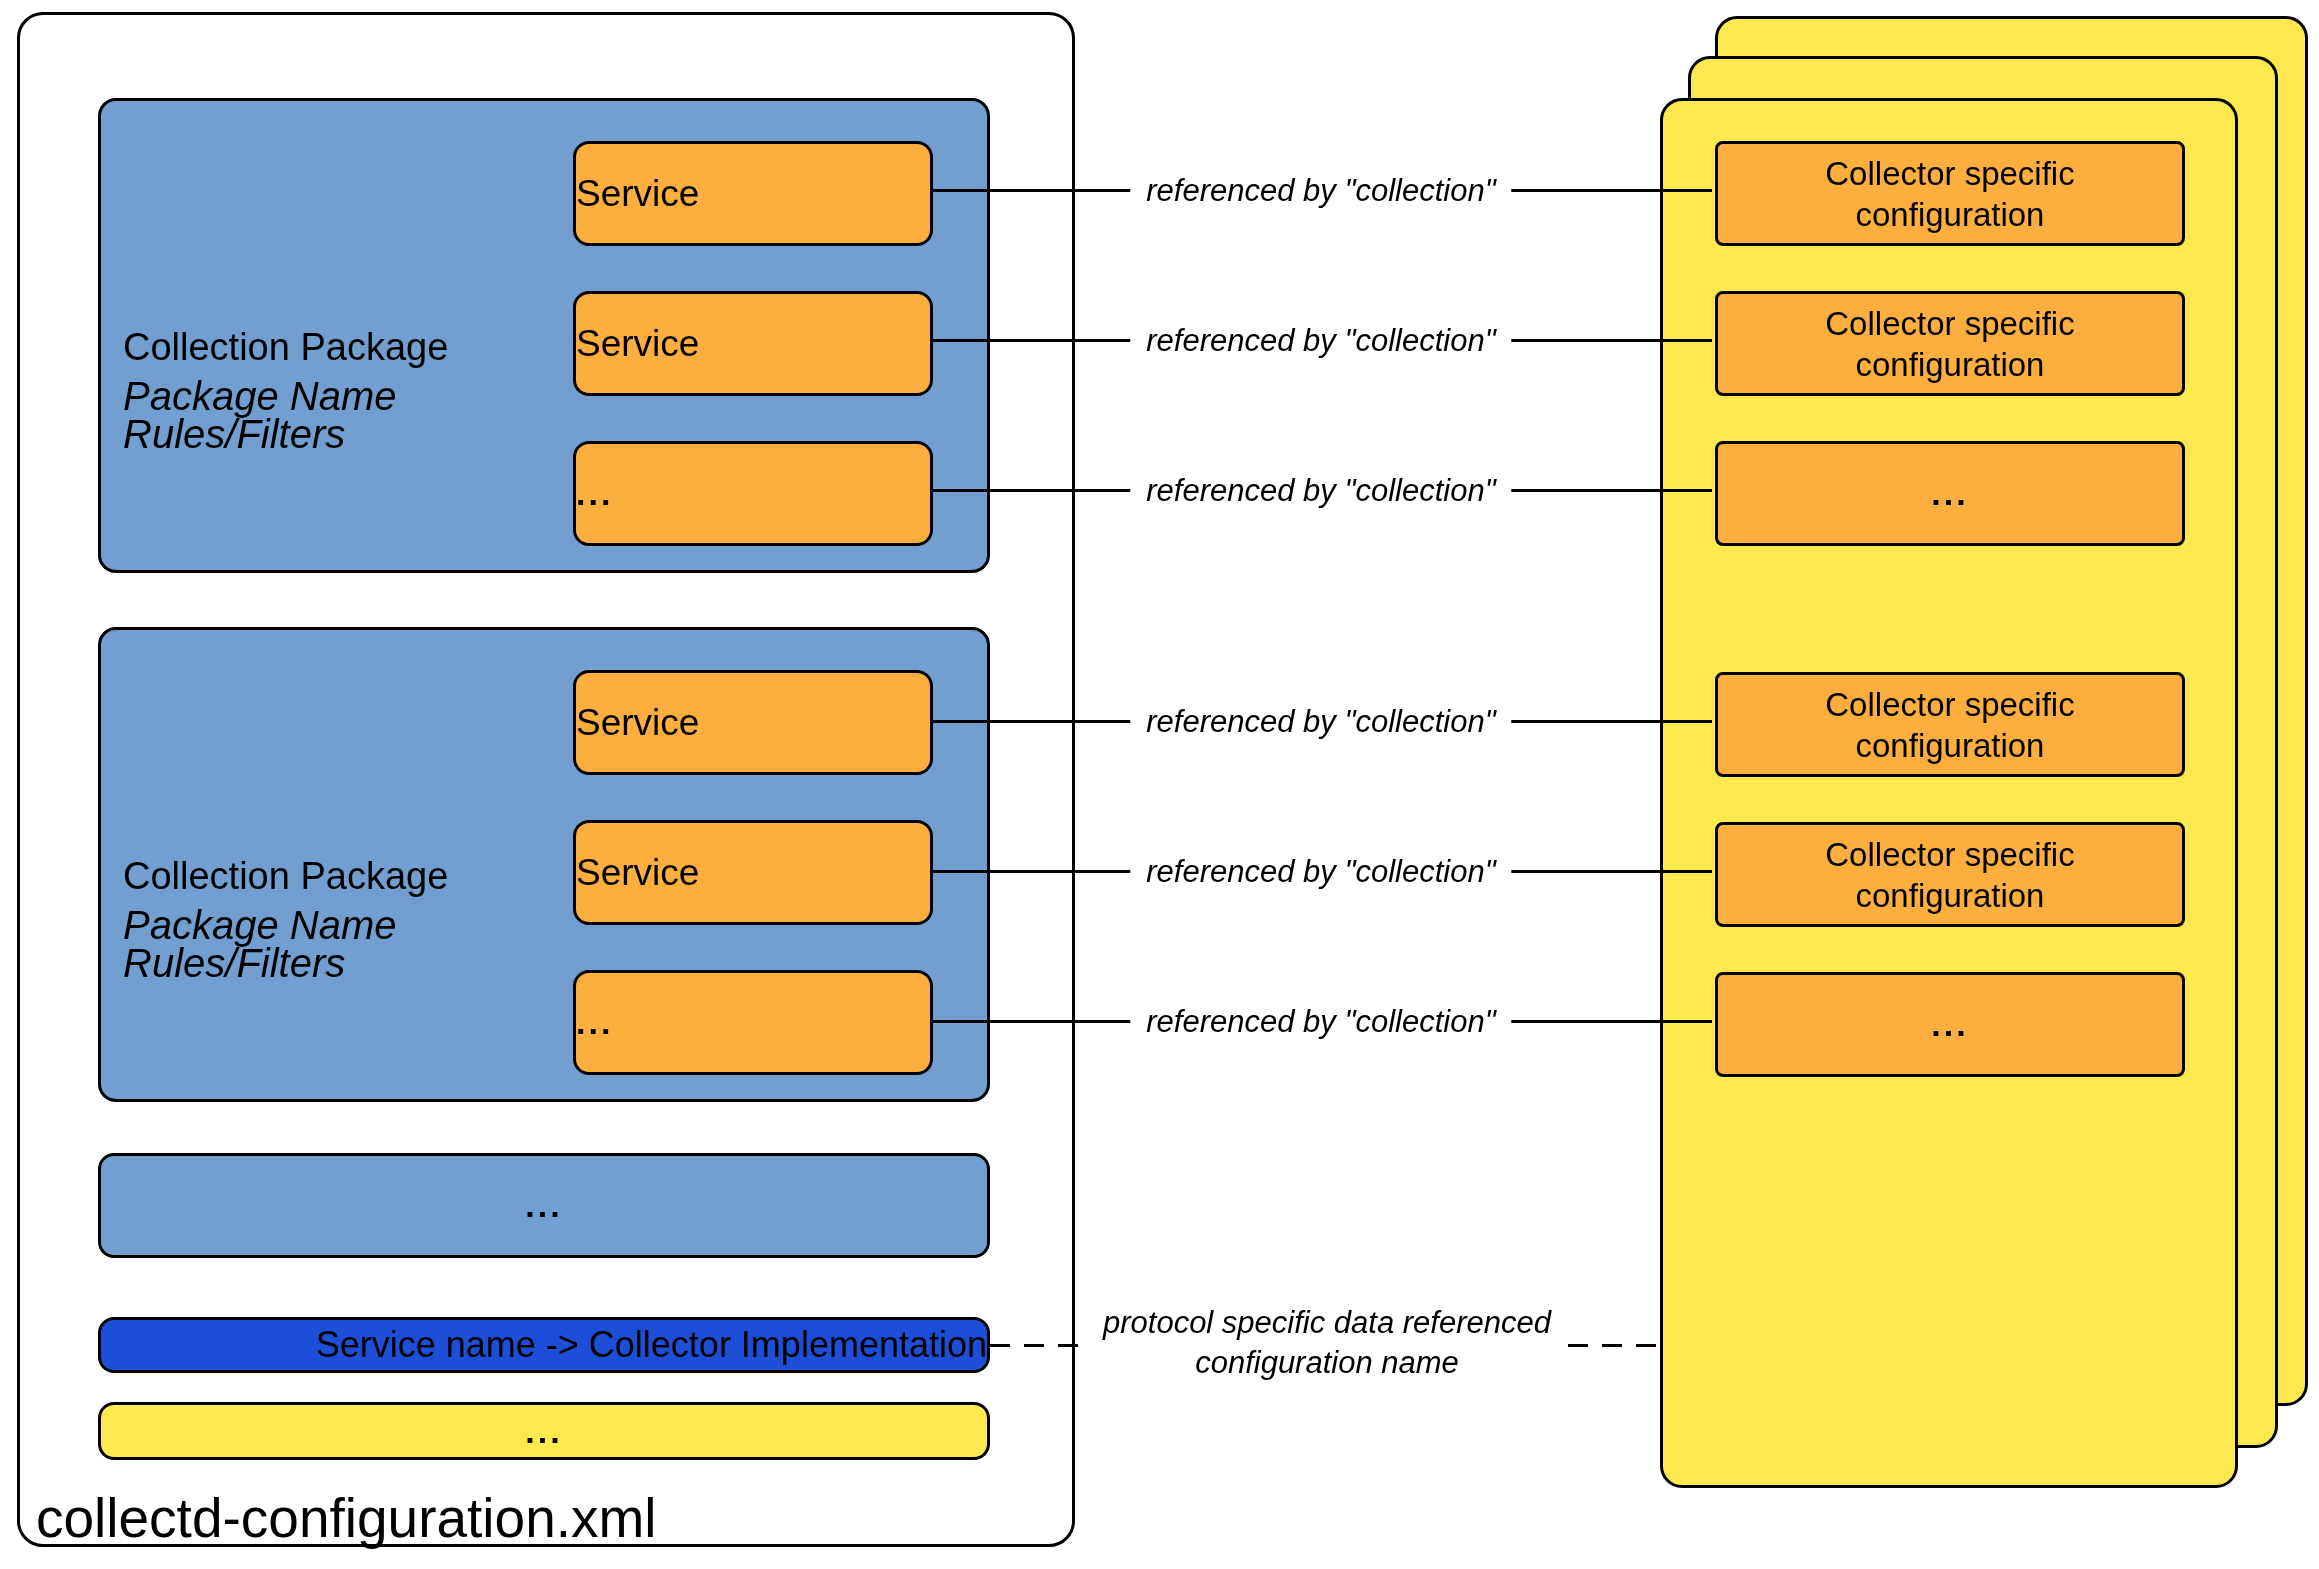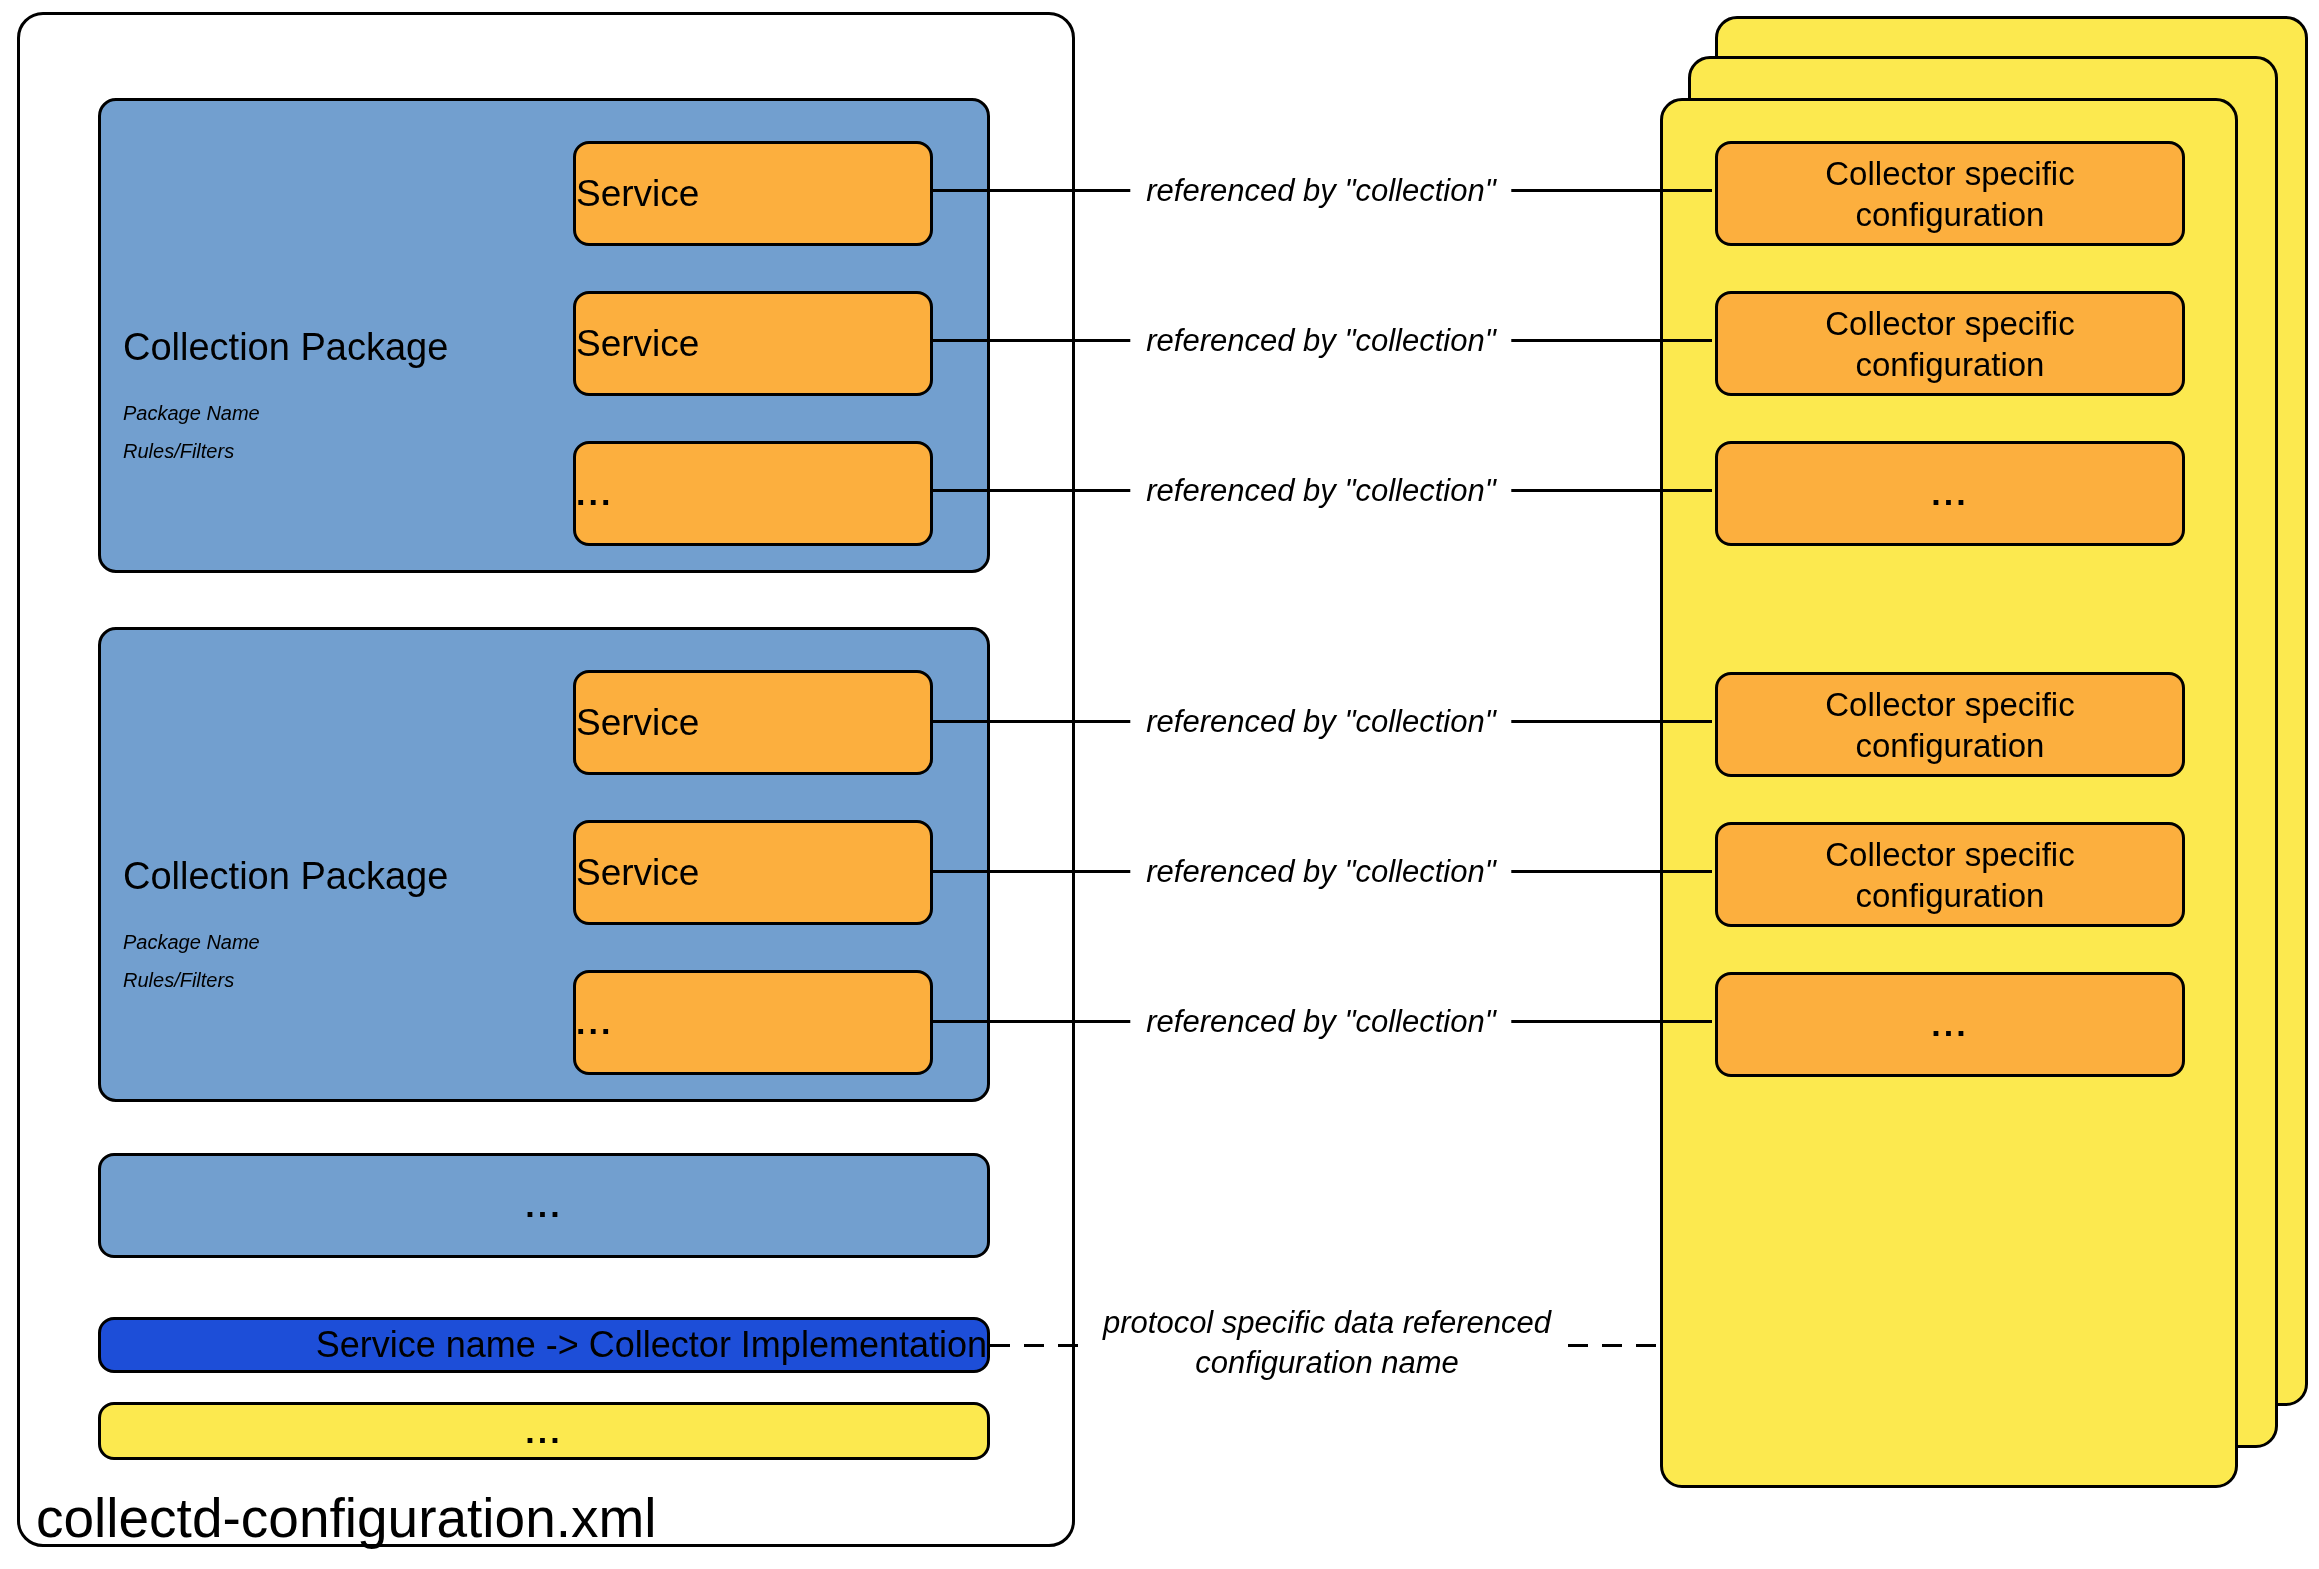--- a/index.html
+++ b/index.html
@@ -9,21 +9,21 @@
 
   
   .file-container{left:17px;top:12px;width:1058px;height:1535px;border-radius:26px;background:#ffffff;z-index:0;}
   .file-label{left:36px;top:1494px;font-size:55px;line-height:48px;z-index:2;}
 
   
   .pkg{left:98px;width:892px;height:475px;background:#729FCF;border-radius:18px;z-index:1;}
   .pkg-1{top:98px;}
   .pkg-2{top:627px;}
   .pkg-title{left:22px;top:223px;font-size:38px;line-height:46px;}
-  .pkg-meta{left:22px;top:293px;font-size:20px;line-height:38px;font-style:italic;}
+  .pkg-meta{left:22px;top:276px;font-size:40px;line-height:38px;font-style:italic;}
 
   
   .svc{left:472px;width:360px;height:105px;background:#FCAF3E;border-radius:16px;
        display:flex;align-items:center;justify-content:flex-start;font-size:37px;}
   .svc-1{top:40px;} .svc-2{top:190px;} .svc-3{top:340px;}
 
   
   .more-pkgs{left:98px;top:1153px;width:892px;height:105px;background:#729FCF;border-radius:16px;
              display:flex;align-items:center;justify-content:center;z-index:1;}
 
@@ -35,21 +35,21 @@
 
   .dots{font-weight:700;font-size:34px;letter-spacing:3px;}
 
   
   .stack-panel{background:#FCE94F;border-radius:22px;z-index:0;}
   .stack-back{left:1715px;top:16px;width:593px;height:1390px;}
   .stack-middle{left:1688px;top:56px;width:590px;height:1392px;}
   .stack-front{left:1660px;top:98px;width:578px;height:1390px;z-index:1;}
 
   
-  .card{left:52px;width:470px;height:105px;background:#FCAF3E;border-radius:16px;
+  .card{left:52px;width:470px;height:105px;background:#FCAF3E;border-radius:8px;
         display:flex;align-items:center;justify-content:center;text-align:center;
         font-size:33px;line-height:41px;}
   .card span{display:block;max-width:420px;}
   .card-1{top:40px;} .card-2{top:190px;} .card-3{top:340px;}
   .card-4{top:571px;} .card-5{top:721px;} .card-6{top:871px;}
 
   
   .connector{left:930px;width:782px;height:3px;background:#000;z-index:3;}
   .conn-1{top:189px;} .conn-2{top:339px;} .conn-3{top:489px;}
   .conn-4{top:720px;} .conn-5{top:870px;} .conn-6{top:1020px;}

